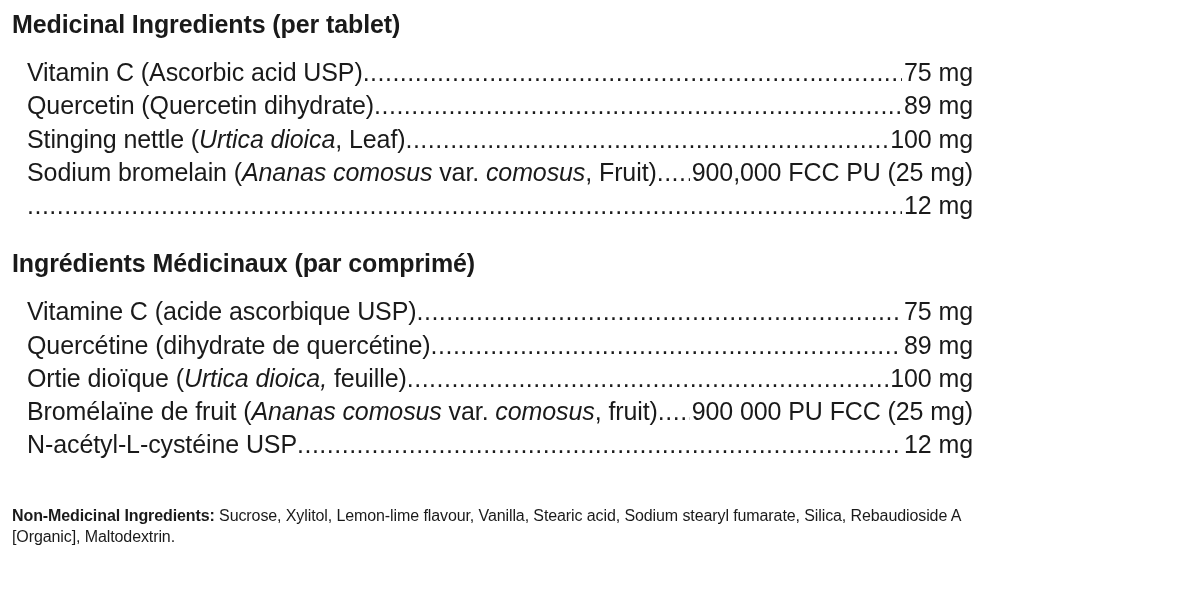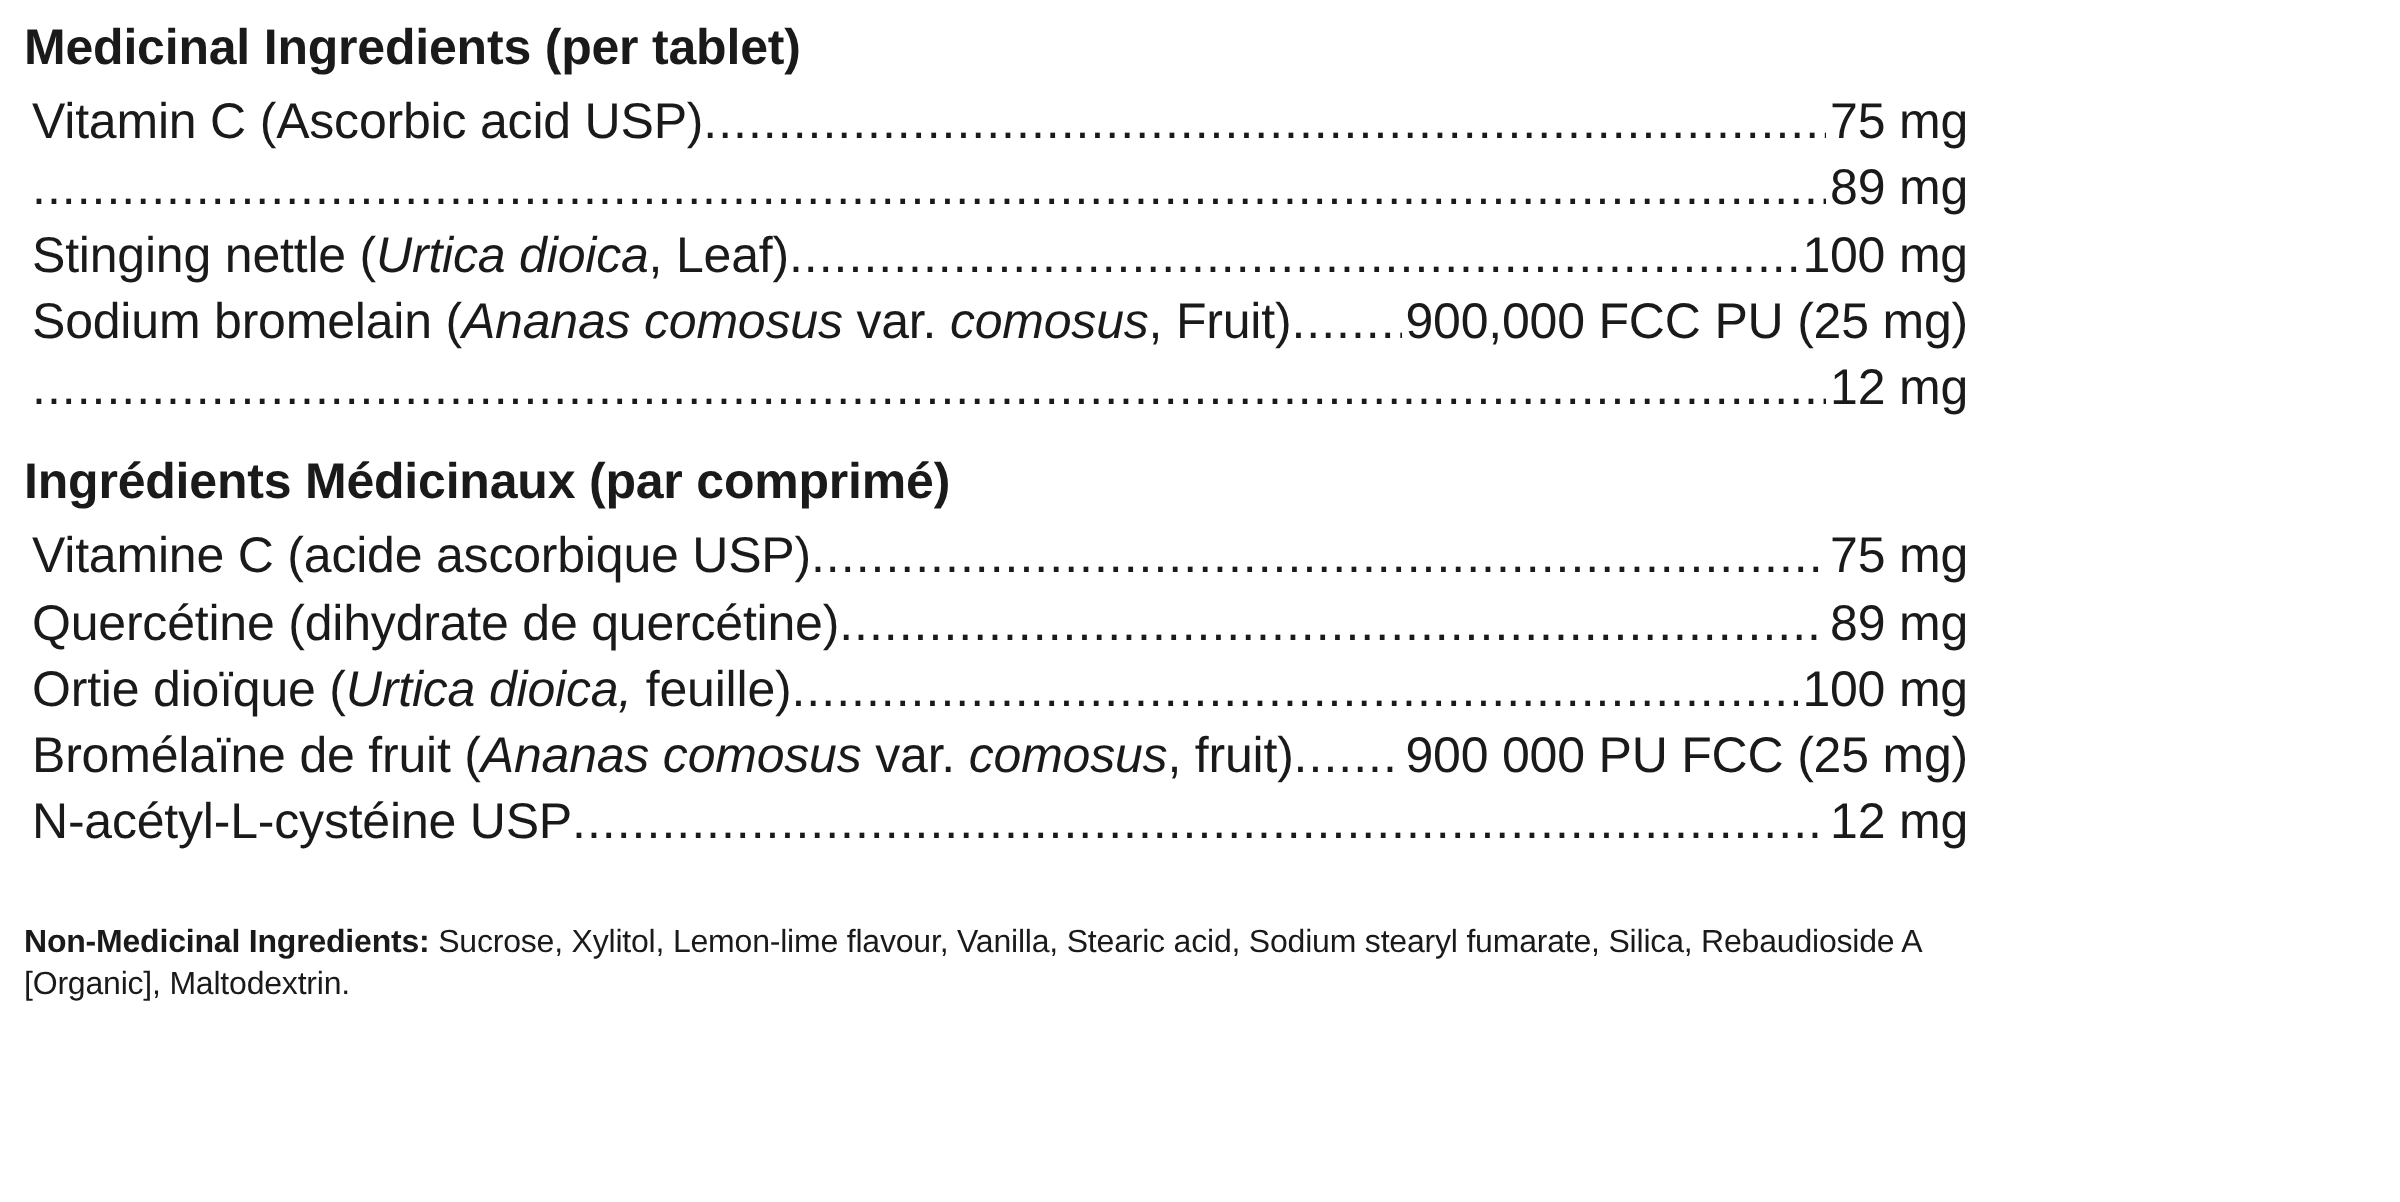--- a/index.html
+++ b/index.html
@@ -22,21 +22,21 @@
   }
   .section-heading {
     font-size: 25px;
     font-weight: bold;
     line-height: 1.32;
     letter-spacing: -0.1px;
     margin: 0 0 1px 0;
     white-space: nowrap;
   }
   .ing-list {
-    margin: 4px;
+    margin: 15px;
     padding: 0;
     list-style: none;
   }
   .ing-row {
     display: flex;
     align-items: baseline;
     font-size: 25px;
     line-height: 1.33;
     letter-spacing: -0.1px;
     white-space: nowrap;
@@ -87,20 +87,21 @@
 
   <div>
     <div class="section-heading">Medicinal Ingredients (per tablet)</div>
     <ul class="ing-list">
       <li class="ing-row">
         <span class="ing-name"><span>Vitamin C (Ascorbic acid USP)</span><i></i><span></span></span>
         <span class="ing-dots">........................................................................................................................................................................................................................................................</span>
         <span class="ing-amount">75 mg</span>
       </li>
       <li class="ing-row">
+        <span class="ing-name"><span>Quercetin (Quercetin dihydrate)</span><i></i><span></span></span>
         <span class="ing-dots">........................................................................................................................................................................................................................................................</span>
         <span class="ing-amount">89 mg</span>
       </li>
       <li class="ing-row">
         <span class="ing-name"><span>Stinging nettle (</span><i>Urtica dioica</i><span>, Leaf)</span></span>
         <span class="ing-dots">........................................................................................................................................................................................................................................................</span>
         <span class="ing-amount">100 mg</span>
       </li>
       <li class="ing-row">
         <span class="ing-name"><span>Sodium bromelain (</span><i>Ananas comosus</i><span> var. <i>comosus</i>, Fruit)</span></span>

